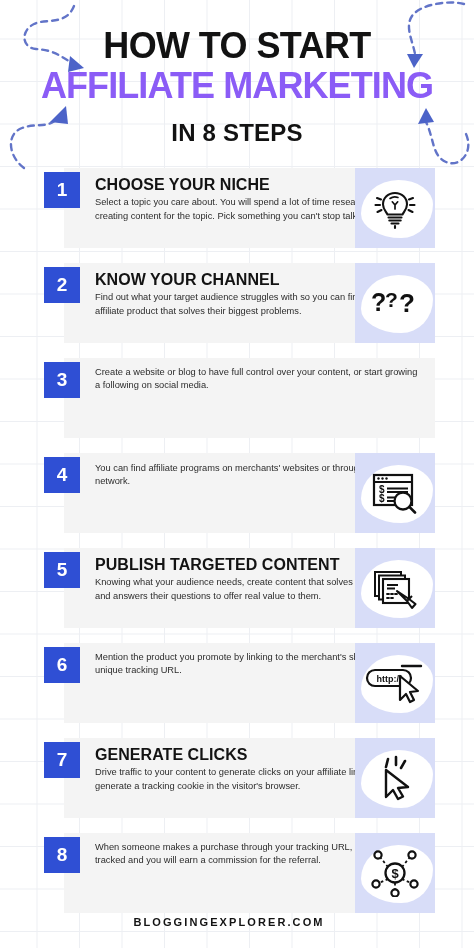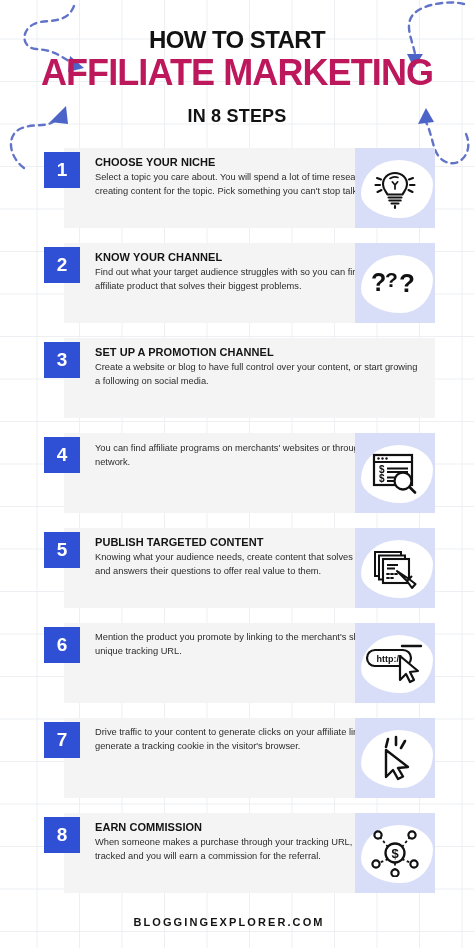--- a/index.html
+++ b/index.html
@@ -34,36 +34,36 @@
   .deco-br { left: 388px; top: 96px; }
 
   
   .header {
     position: relative;
     z-index: 2;
     padding-top: 28px;
     text-align: center;
   }
   .title-line1 {
-    font-size: 24px;
+    font-size: 36px;
     font-weight: bold;
     letter-spacing: -0.6px;
     color: #121212;
     line-height: 1.02;
   }
   .title-line2 {
     font-size: 36px;
     font-weight: bold;
     letter-spacing: -0.9px;
-    color: #be185d;
+    color: #8b5cf6;
     line-height: 1.05;
     margin-top: 2px;
   }
   .title-line3 {
-    font-size: 18px;
+    font-size: 24px;
     font-weight: bold;
     letter-spacing: 0.2px;
     color: #121212;
     margin-top: 14px;
   }
 
   
   .steps {
     position: relative;
     z-index: 2;
@@ -98,21 +98,21 @@
     align-items: center;
     justify-content: center;
     z-index: 3;
   }
   .step-text {
     flex: 1;
     padding: 8px 10px 6px 31px;
     min-width: 0;
   }
   .step-title {
-    font-size: 11px;
+    font-size: 16px;
     font-weight: bold;
     letter-spacing: 0.05px;
     color: #131313;
     line-height: 1.14;
     margin-bottom: 2px;
   }
   .step-desc {
     font-size: 9.3px;
     line-height: 1.48;
     color: #2c2c2c;
@@ -235,21 +235,20 @@
           <text x="30" y="31" font-family="Liberation Sans, sans-serif" font-size="26" font-weight="bold" fill="#111">?</text>
         </svg>
       </div>
     </div>
     <div class="badge">2</div>
   </div>
 
   <div class="step">
     <div class="step-card">
       <div class="step-text">
-        <div class="step-title">SET UP A PROMOTION CHANNEL</div>
         <div class="step-desc">Create a website or blog to have full control over your content, or start growing a following on social media.</div>
       </div>
     </div>
     <div class="badge">3</div>
   </div>
 
   <div class="step step--twoline">
     <div class="step-card">
       <div class="step-text">
         <div class="step-desc">You can find affiliate programs on merchants' websites or through an affiliate network.</div>
@@ -309,37 +308,37 @@
           <path d="M36 14 L36 38 L42 32 L46 40 L50 38 L46 30 L54 29 Z" fill="#fff" stroke="#111" stroke-width="2.2" stroke-linejoin="round"></path>
         </svg>
       </div>
     </div>
     <div class="badge">6</div>
   </div>
 
   <div class="step">
     <div class="step-card">
       <div class="step-text">
+        <div class="step-title">GENERATE CLICKS</div>
         <div class="step-desc">Drive traffic to your content to generate clicks on your affiliate link. Those clicks generate a tracking cookie in the visitor's browser.</div>
       </div>
       <div class="icon-panel">
         <div class="blob"></div>
         <svg width="46" height="46" viewBox="0 0 46 46" fill="none">
           <path d="M16 4 L14 12 M24 2 L24 10 M33 6 L29 13" stroke="#111" stroke-width="2.6" stroke-linecap="round"></path>
           <path d="M14 15 L14 42 L21 35 L26 44 L31 41.5 L26 33 L36 32 Z" fill="#fff" stroke="#111" stroke-width="2.4" stroke-linejoin="round"></path>
         </svg>
       </div>
     </div>
     <div class="badge">7</div>
   </div>
 
   <div class="step">
     <div class="step-card">
       <div class="step-text">
-        <div class="step-title">EARN COMMISSION</div>
         <div class="step-desc">When someone makes a purchase through your tracking URL, that purchase is tracked and you will earn a commission for the referral.</div>
       </div>
       <div class="icon-panel">
         <div class="blob"></div>
         <svg width="50" height="48" viewBox="0 0 50 48" fill="none">
           <path d="M18 18 L10 8 M32 18 L40 8 M18 30 L9 34 M32 30 L41 34 M25 34 L25 42" stroke="#111" stroke-width="1.8" stroke-dasharray="2.6 2.6"></path>
           <circle cx="25" cy="24" r="9.5" fill="#fff" stroke="#111" stroke-width="2.3"></circle>
           <text x="25" y="29" text-anchor="middle" font-family="Liberation Sans, sans-serif" font-size="13" font-weight="bold" fill="#111">$</text>
           <circle cx="8" cy="6" r="3.6" fill="#fff" stroke="#111" stroke-width="2.2"></circle>
           <circle cx="42" cy="6" r="3.6" fill="#fff" stroke="#111" stroke-width="2.2"></circle>

